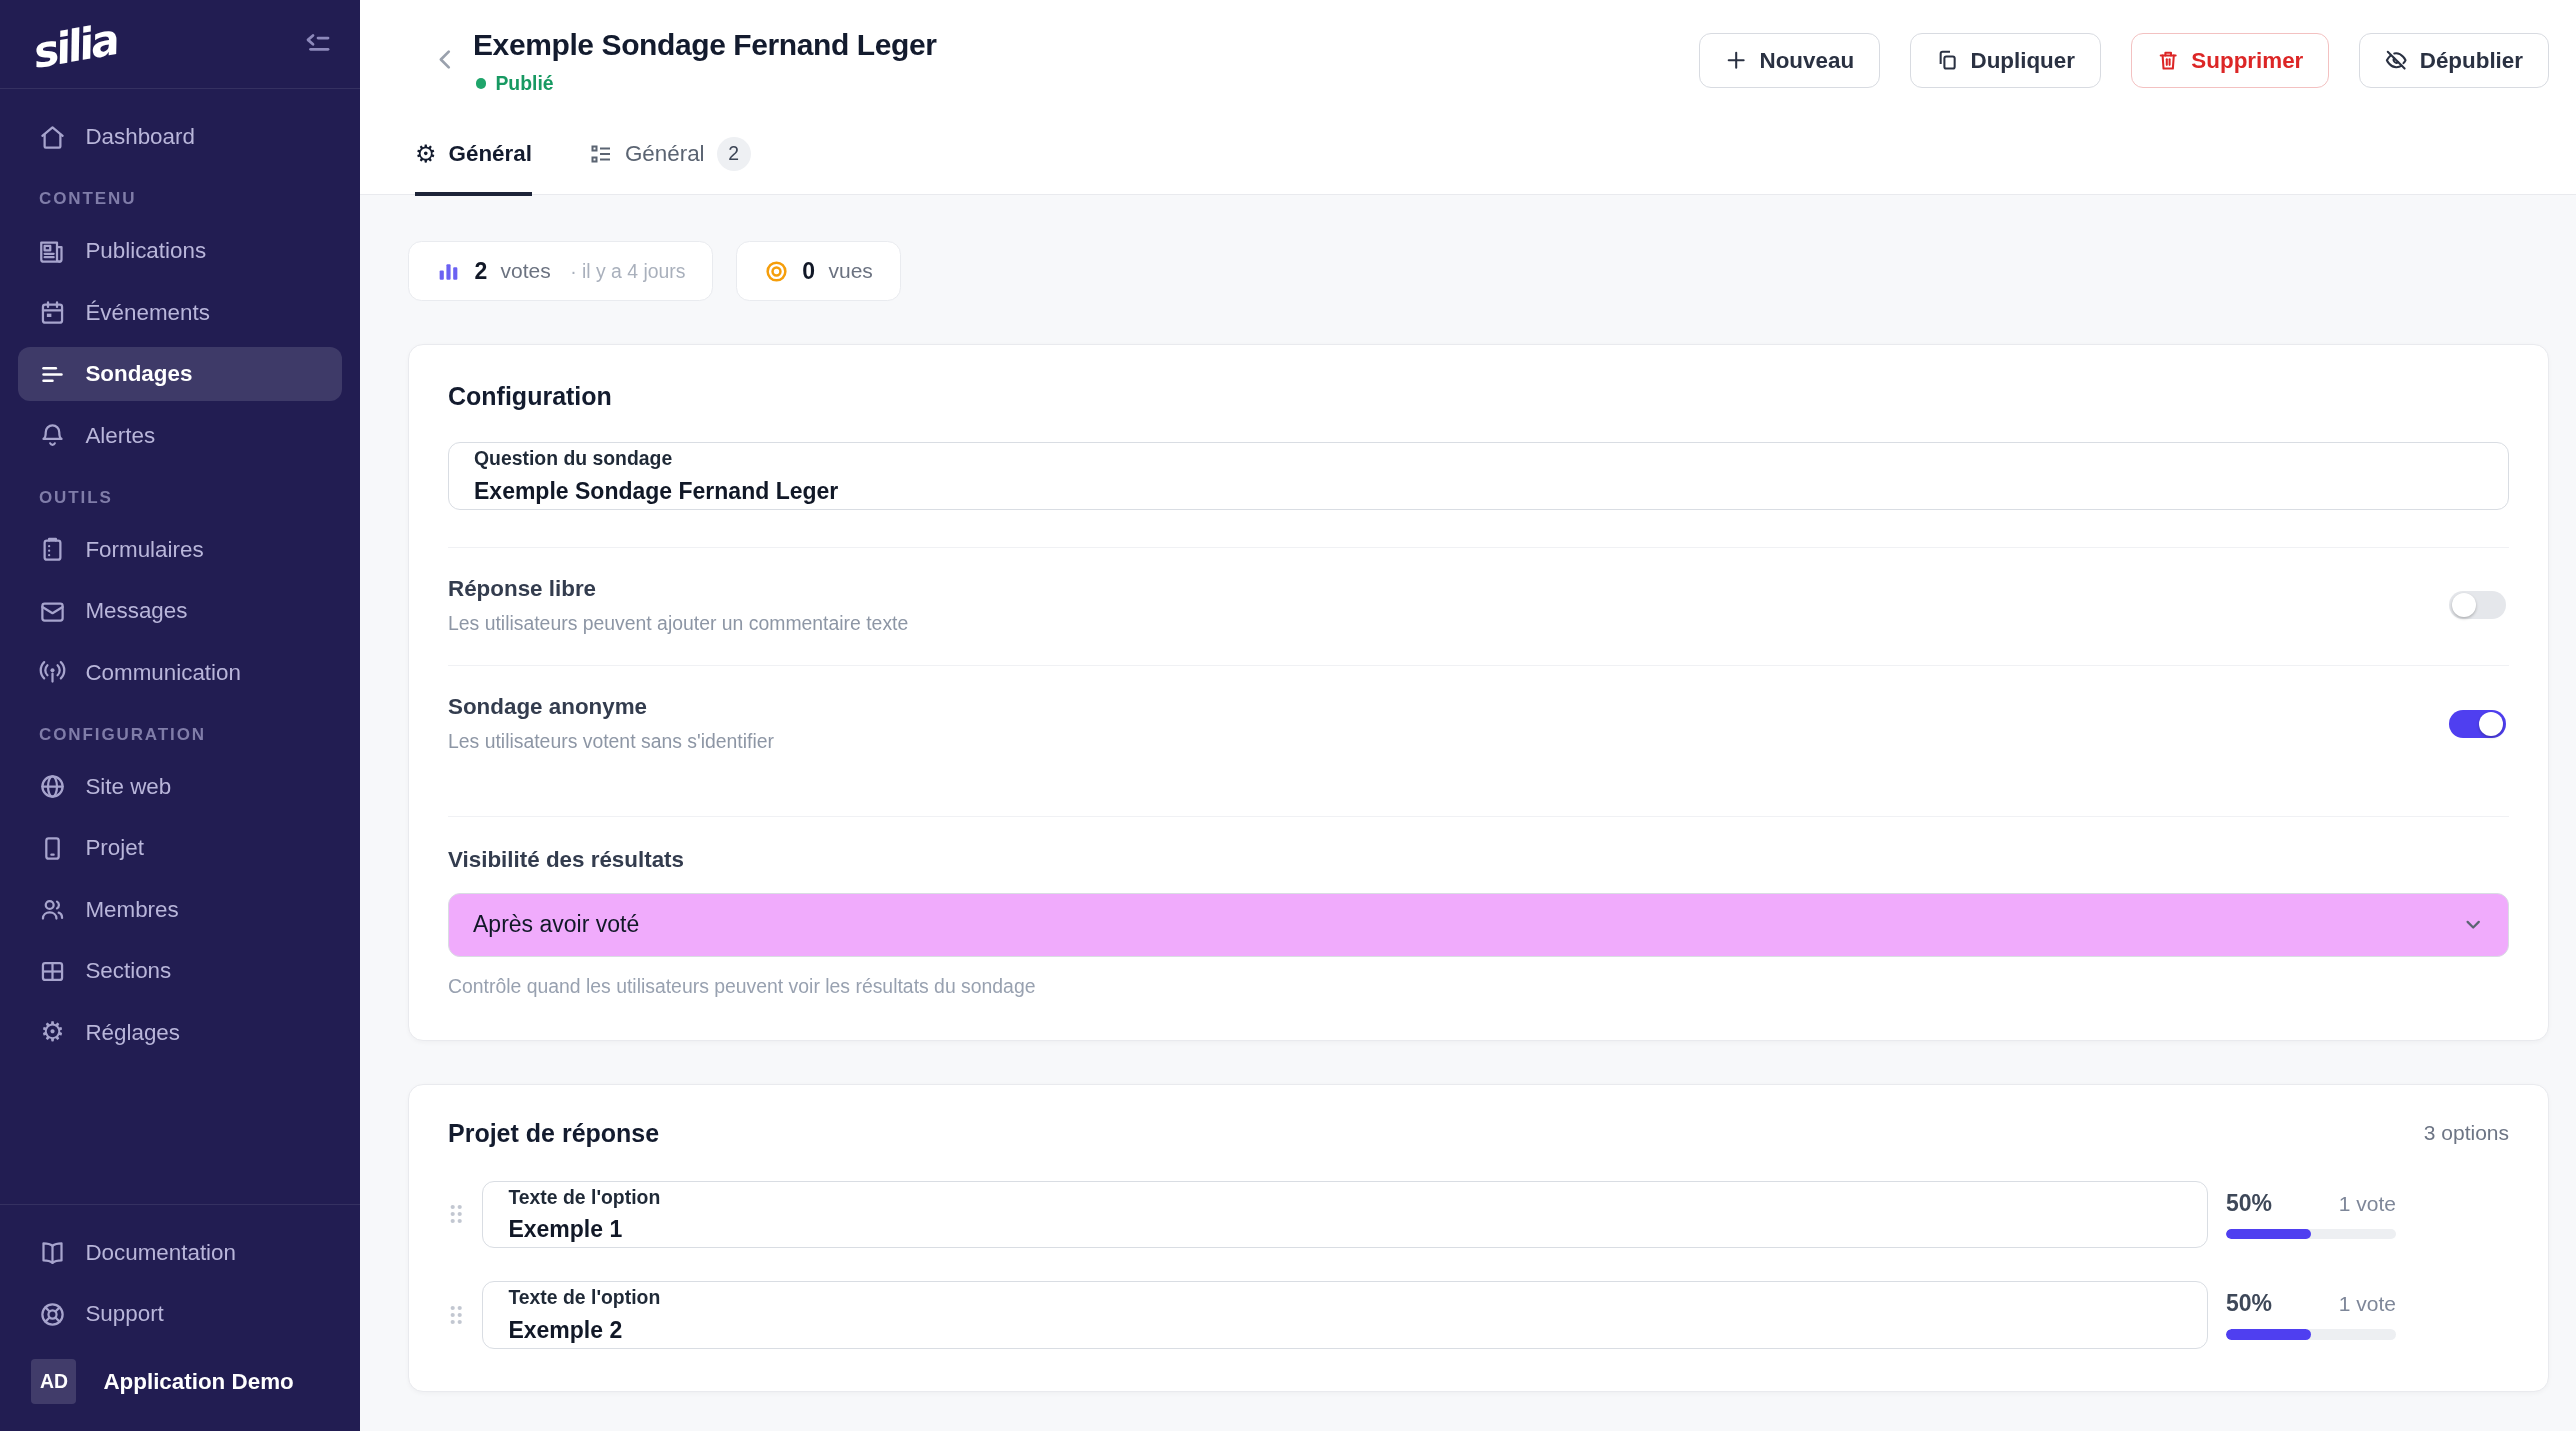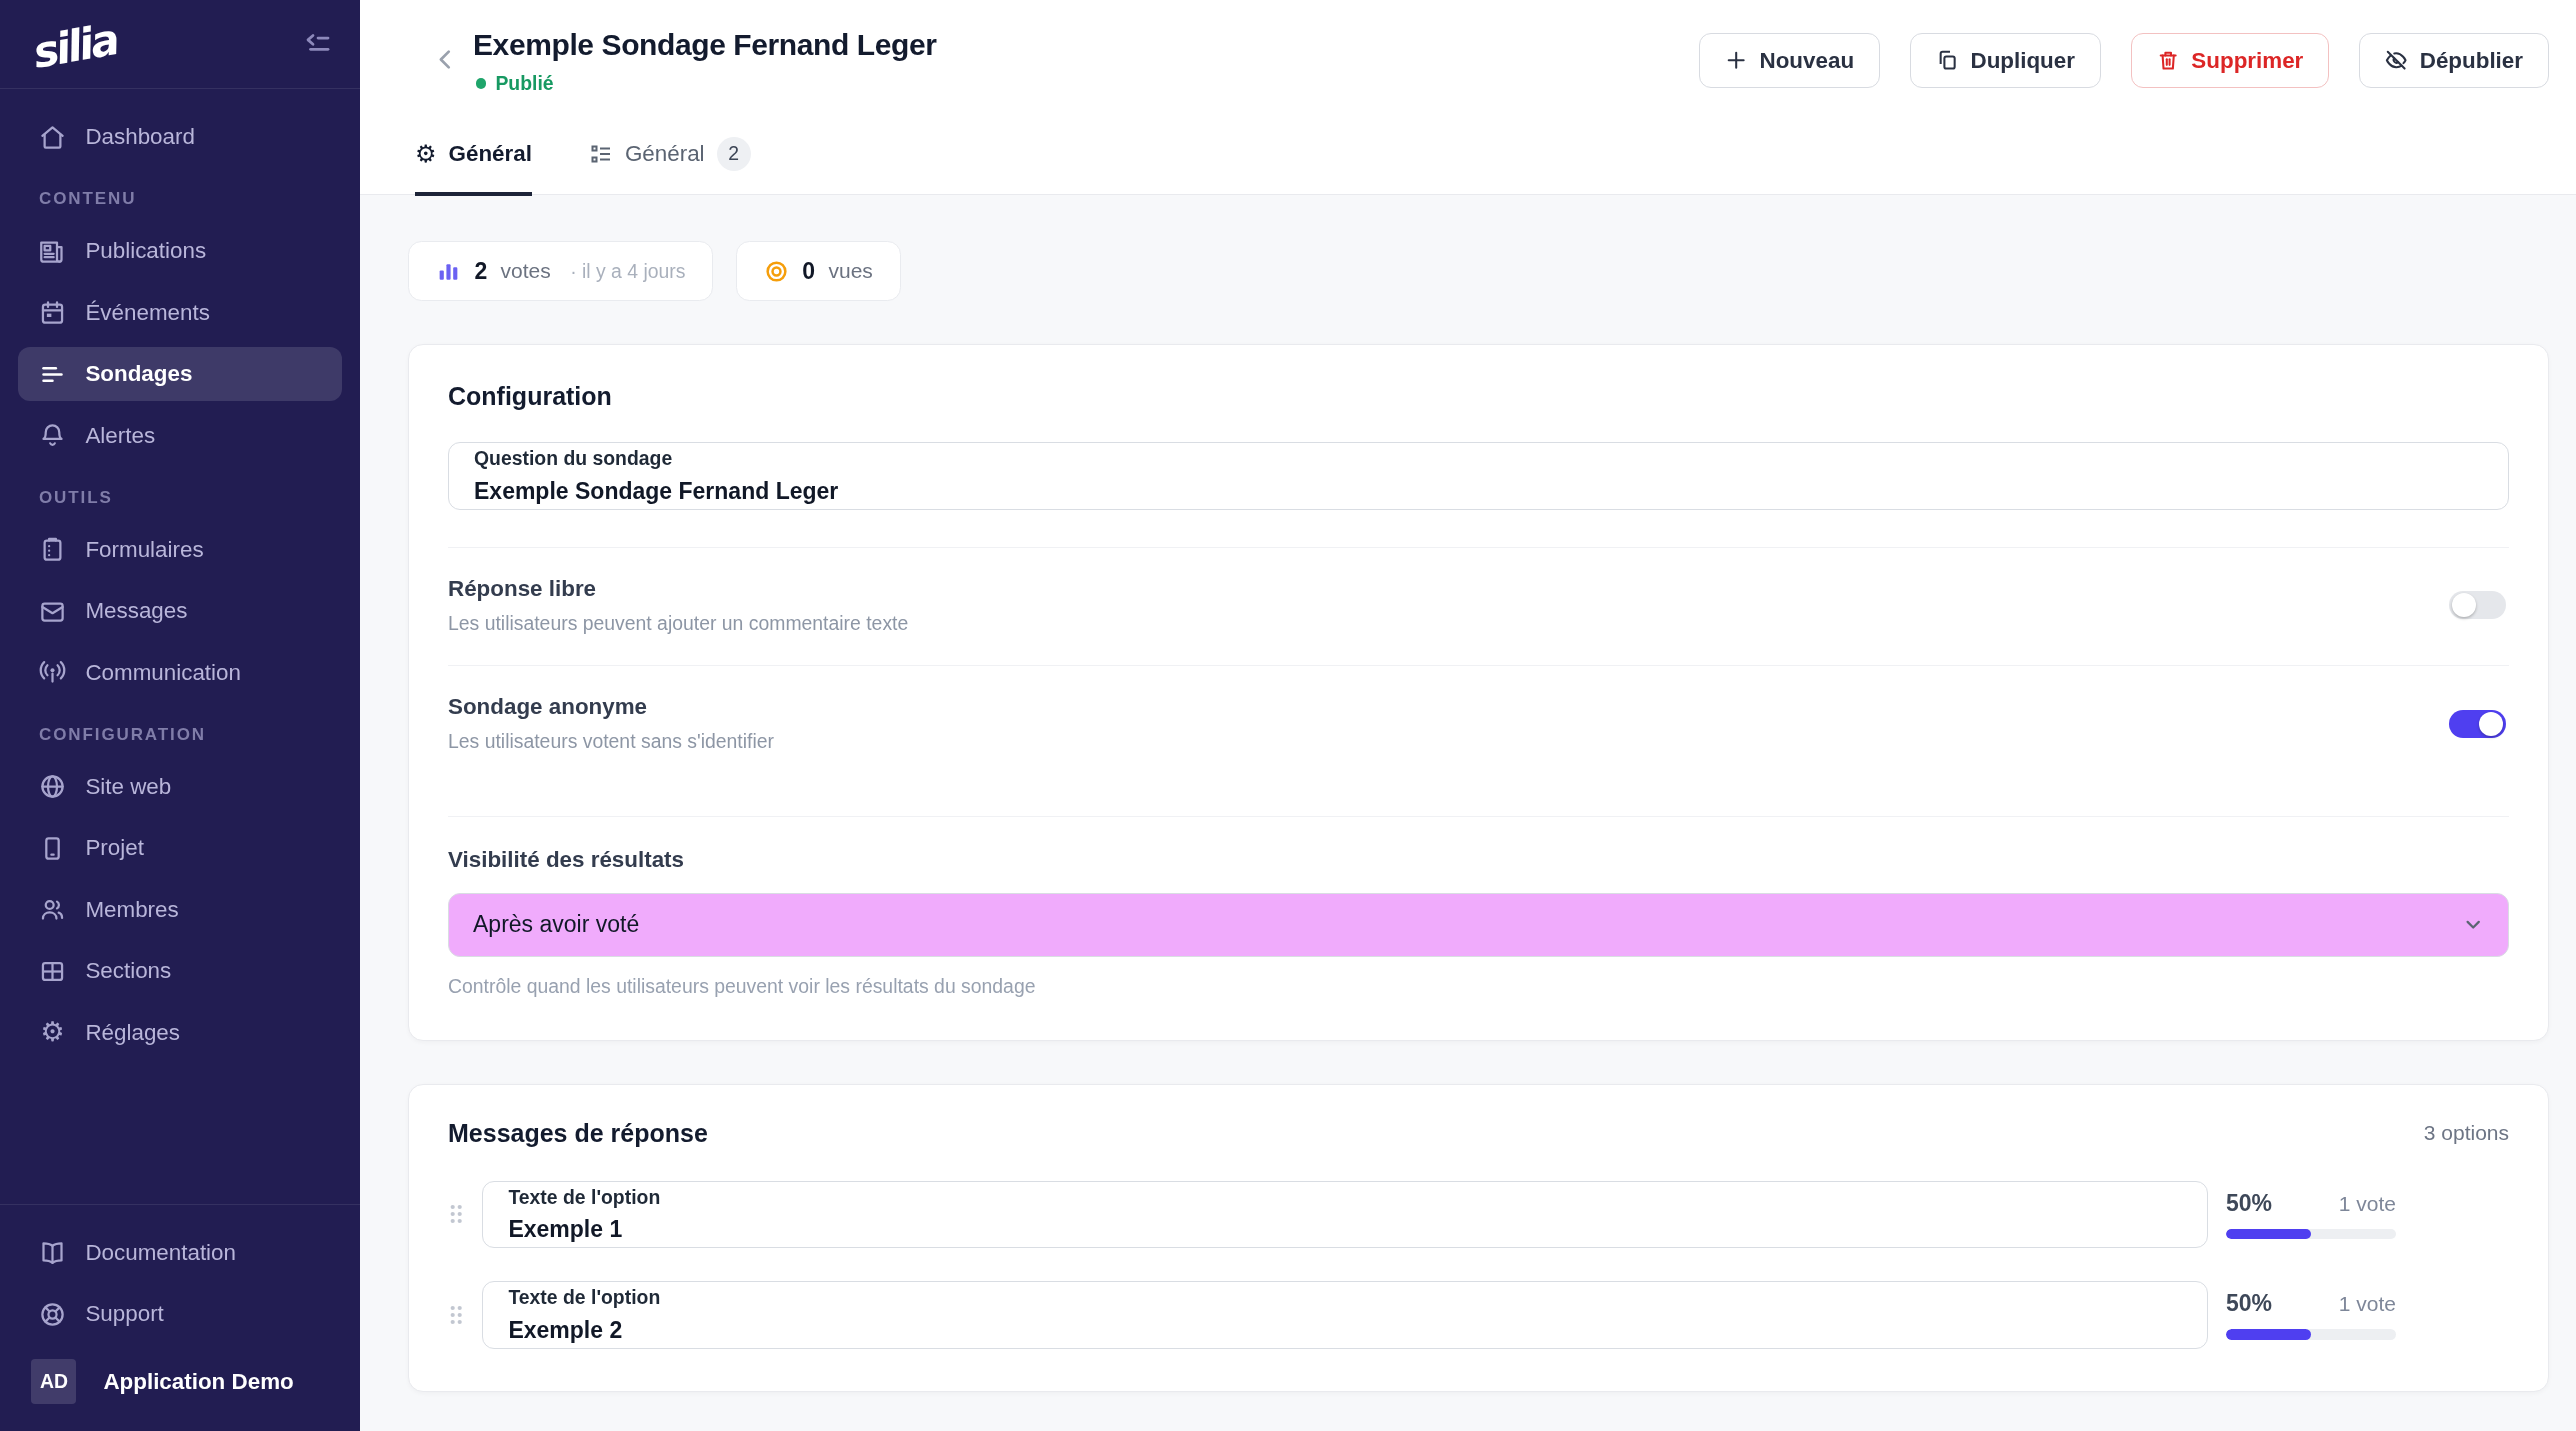--- a/index.html
+++ b/index.html
@@ -475,21 +475,21 @@
                 <polyline points="6 9.5 12 15.5 18 9.5"></polyline>
               </svg>
             </span>
         </div>
         <div class="helper">Contrôle quand les utilisateurs peuvent voir les résultats du sondage</div>
       </div>
     </section>
 
     <section class="card" style="padding-top:34px;">
       <div class="card-head">
-        <div class="card-title">Messages de réponse</div>
+        <div class="card-title">Projet de réponse</div>
         <div class="card-count">3 options</div>
       </div>
 
       <div class="option-row">
         <span class="drag-dots">
             <svg width="16.4" height="28" viewBox="0 0 14 24" fill="currentColor">
               <circle cx="4" cy="6" r="1.8"></circle>
               <circle cx="10" cy="6" r="1.8"></circle>
               <circle cx="4" cy="12" r="1.8"></circle>
               <circle cx="10" cy="12" r="1.8"></circle>

